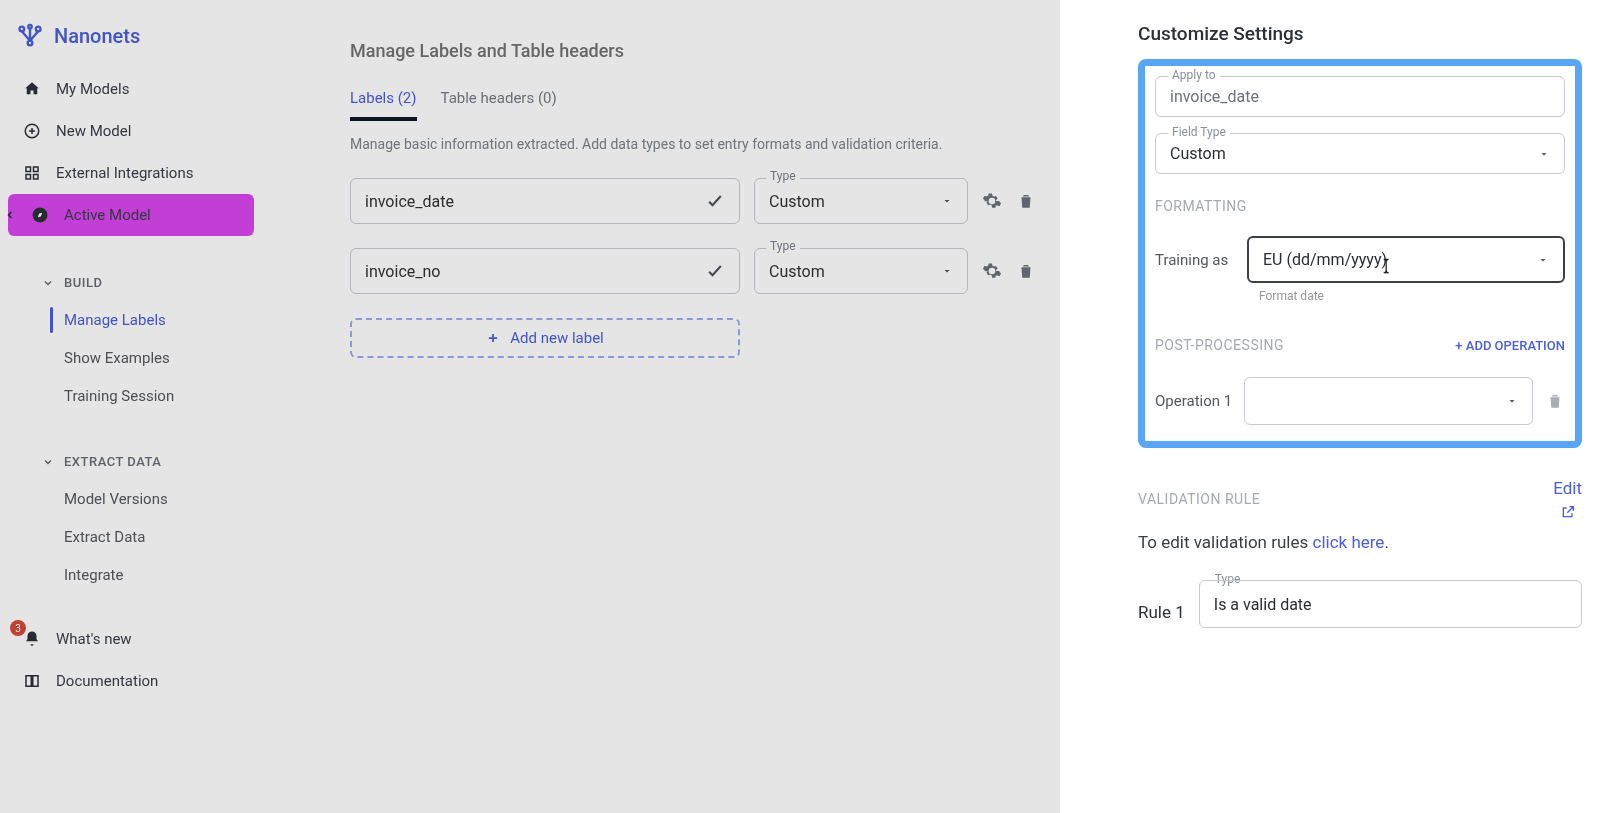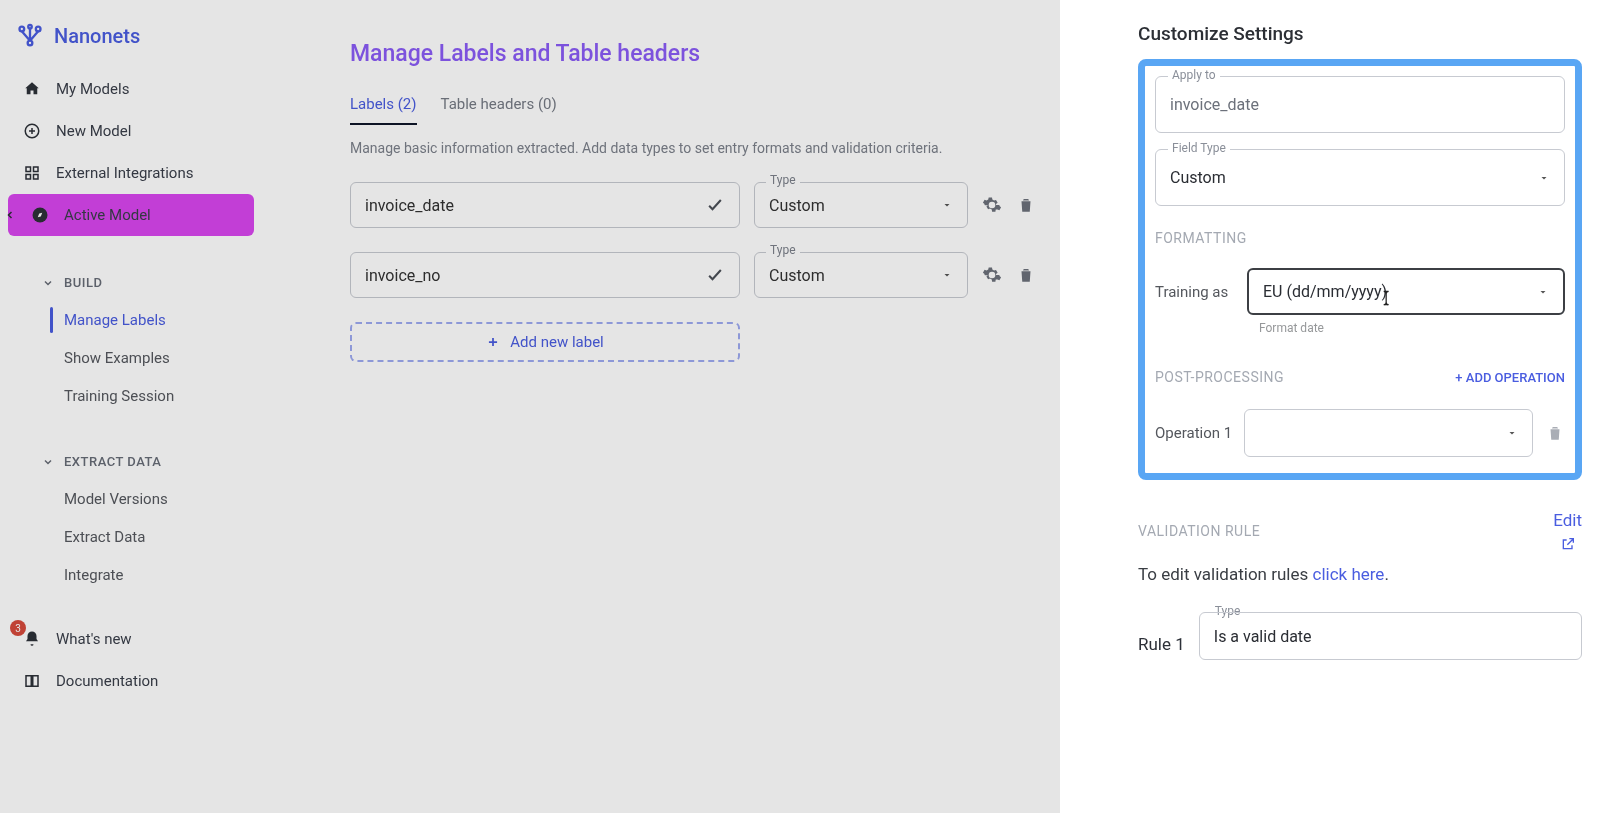--- a/index.html
+++ b/index.html
@@ -15,41 +15,41 @@
 .nav-icon { width: 20px; height: 20px; flex-shrink: 0; display: flex; align-items: center; justify-content: center; color: #2d3138; }
 .chev-left { width: 12px; height: 12px; }
 .section-hdr { display: flex; align-items: center; gap: 10px; padding: 11px 14px 11px 34px; color: #676c77; font-size: 13px; font-weight: 500; letter-spacing: 0.5px; cursor: pointer; margin-top: 28px; }
 .sub-item { padding: 10px 14px 10px 56px; color: #56595f; font-size: 15px; cursor: pointer; position: relative; }
 .sub-item.selected { color: #4a5de0; }
 .sub-item.selected::before { content:""; position:absolute; left: 42px; top:6px; bottom:6px; width:3px; background:#4a5de0; border-radius:2px; }
 .badge { position:absolute; left:2px; top:2px; width:16px; height:16px; background:#d64a3c; color:#fff; font-size:10px; border-radius:50%; display:flex; align-items:center; justify-content:center; }
 .nav-item-wrap { position: relative; }
 
 .main { flex: 1; padding: 40px 28px 0 88px; background:#fff; position: relative; }
-.page-title { font-size: 23px; color: #8b5cf6; font-weight: 500; margin-bottom: 28px; }
+.page-title { font-size: 18px; color: #737373; font-weight: 500; margin-bottom: 28px; }
 .tabs { display: flex; gap: 24px; border-bottom: 1px solid transparent; }
 .tab { padding-bottom: 10px; font-size: 15px; color: #767b85; cursor: pointer; }
-.tab.active { color: #4a5de0; border-bottom: 2px solid #0f172a; }
+.tab.active { color: #4a5de0; border-bottom: 4px solid #0f172a; }
 .helper { color: #7c818b; font-size: 14px; margin: 14px 0 26px 0; }
 
 .label-row { display: flex; align-items: center; gap: 14px; margin-bottom: 24px; }
 .label-input { position: relative; width: 390px; height: 46px; border: 1px solid #c7cad1; border-radius: 6px; display: flex; align-items: center; padding: 0 14px; background:#fff; }
 .label-input span { color: #333; font-size: 16px; }
 .chk { margin-left: auto; color: #4c5159; }
 .type-wrap { position: relative; }
 .type-label { position: absolute; top: -9px; left: 12px; background: #fff; padding: 0 4px; color: #7c818b; font-size: 12px; }
 .type-select { width: 214px; height: 46px; border: 1px solid #c7cad1; border-radius: 6px; display: flex; align-items: center; padding: 0 14px; background:#fff; color:#333; font-size:16px; cursor:pointer; }
 .type-select .dd { margin-left: auto; }
 .gear, .trash { color: #6c717b; cursor: pointer; width:20px; height:20px; display:flex; align-items:center; justify-content:center; }
 .add-label { width: 390px; height: 40px; border: 2px dashed #9eaaf0; color: #4a5de0; font-size: 15px; border-radius: 6px; display:flex; align-items:center; justify-content:center; gap:10px; cursor:pointer; }
 
 .panel { width: 480px; height: 100%; background:#fff; padding: 22px 18px 0 18px; overflow-y:auto; position:relative; z-index:10; }
 .panel-title { font-size: 19px; color: #2c2f35; font-weight: 500; margin-bottom: 14px; }
 .panel-highlight { border: 7px solid #59a6f4; border-radius: 8px; padding: 10px 10px 16px 10px; margin-bottom: 22px; }
-.field-outer { position: relative; border: 1px solid #c7cad1; border-radius: 6px; padding: 18px 14px; margin-bottom: 16px; background:#fff; }
+.field-outer { position: relative; border: 1px solid #c7cad1; border-radius: 6px; padding: 10px 14px; margin-bottom: 16px; background:#fff; }
 .field-legend { position:absolute; top:-9px; left:12px; font-size:12px; color:#8a8f99; background:#fff; padding:0 4px; }
 .field-val { color:#6c717b; font-size:16px; }
 .field-val.dark { color:#2a2d33; }
 .dd-ic { position:absolute; right:14px; top:50%; transform:translateY(-50%); }
 .sec-label { color:#a4a9b2; font-size:14px; letter-spacing:0.5px; margin: 24px 0 22px 0; }
 .row-inline { display:flex; align-items:center; gap:14px; }
 .dlabel { color:#54575d; font-size:15px; width: 78px; }
 .outlined-sel { flex:1; border:2px solid #3c3f44; border-radius:6px; height:47px; display:flex; align-items:center; padding:0 14px; font-size:16px; color:#2a2d33; position:relative; cursor:pointer; }
 .outlined-sel .dd-ic2 { margin-left:auto; }
 .helper2 { font-size:12px; color:#96989a; margin: 6px 0 0 104px; }

